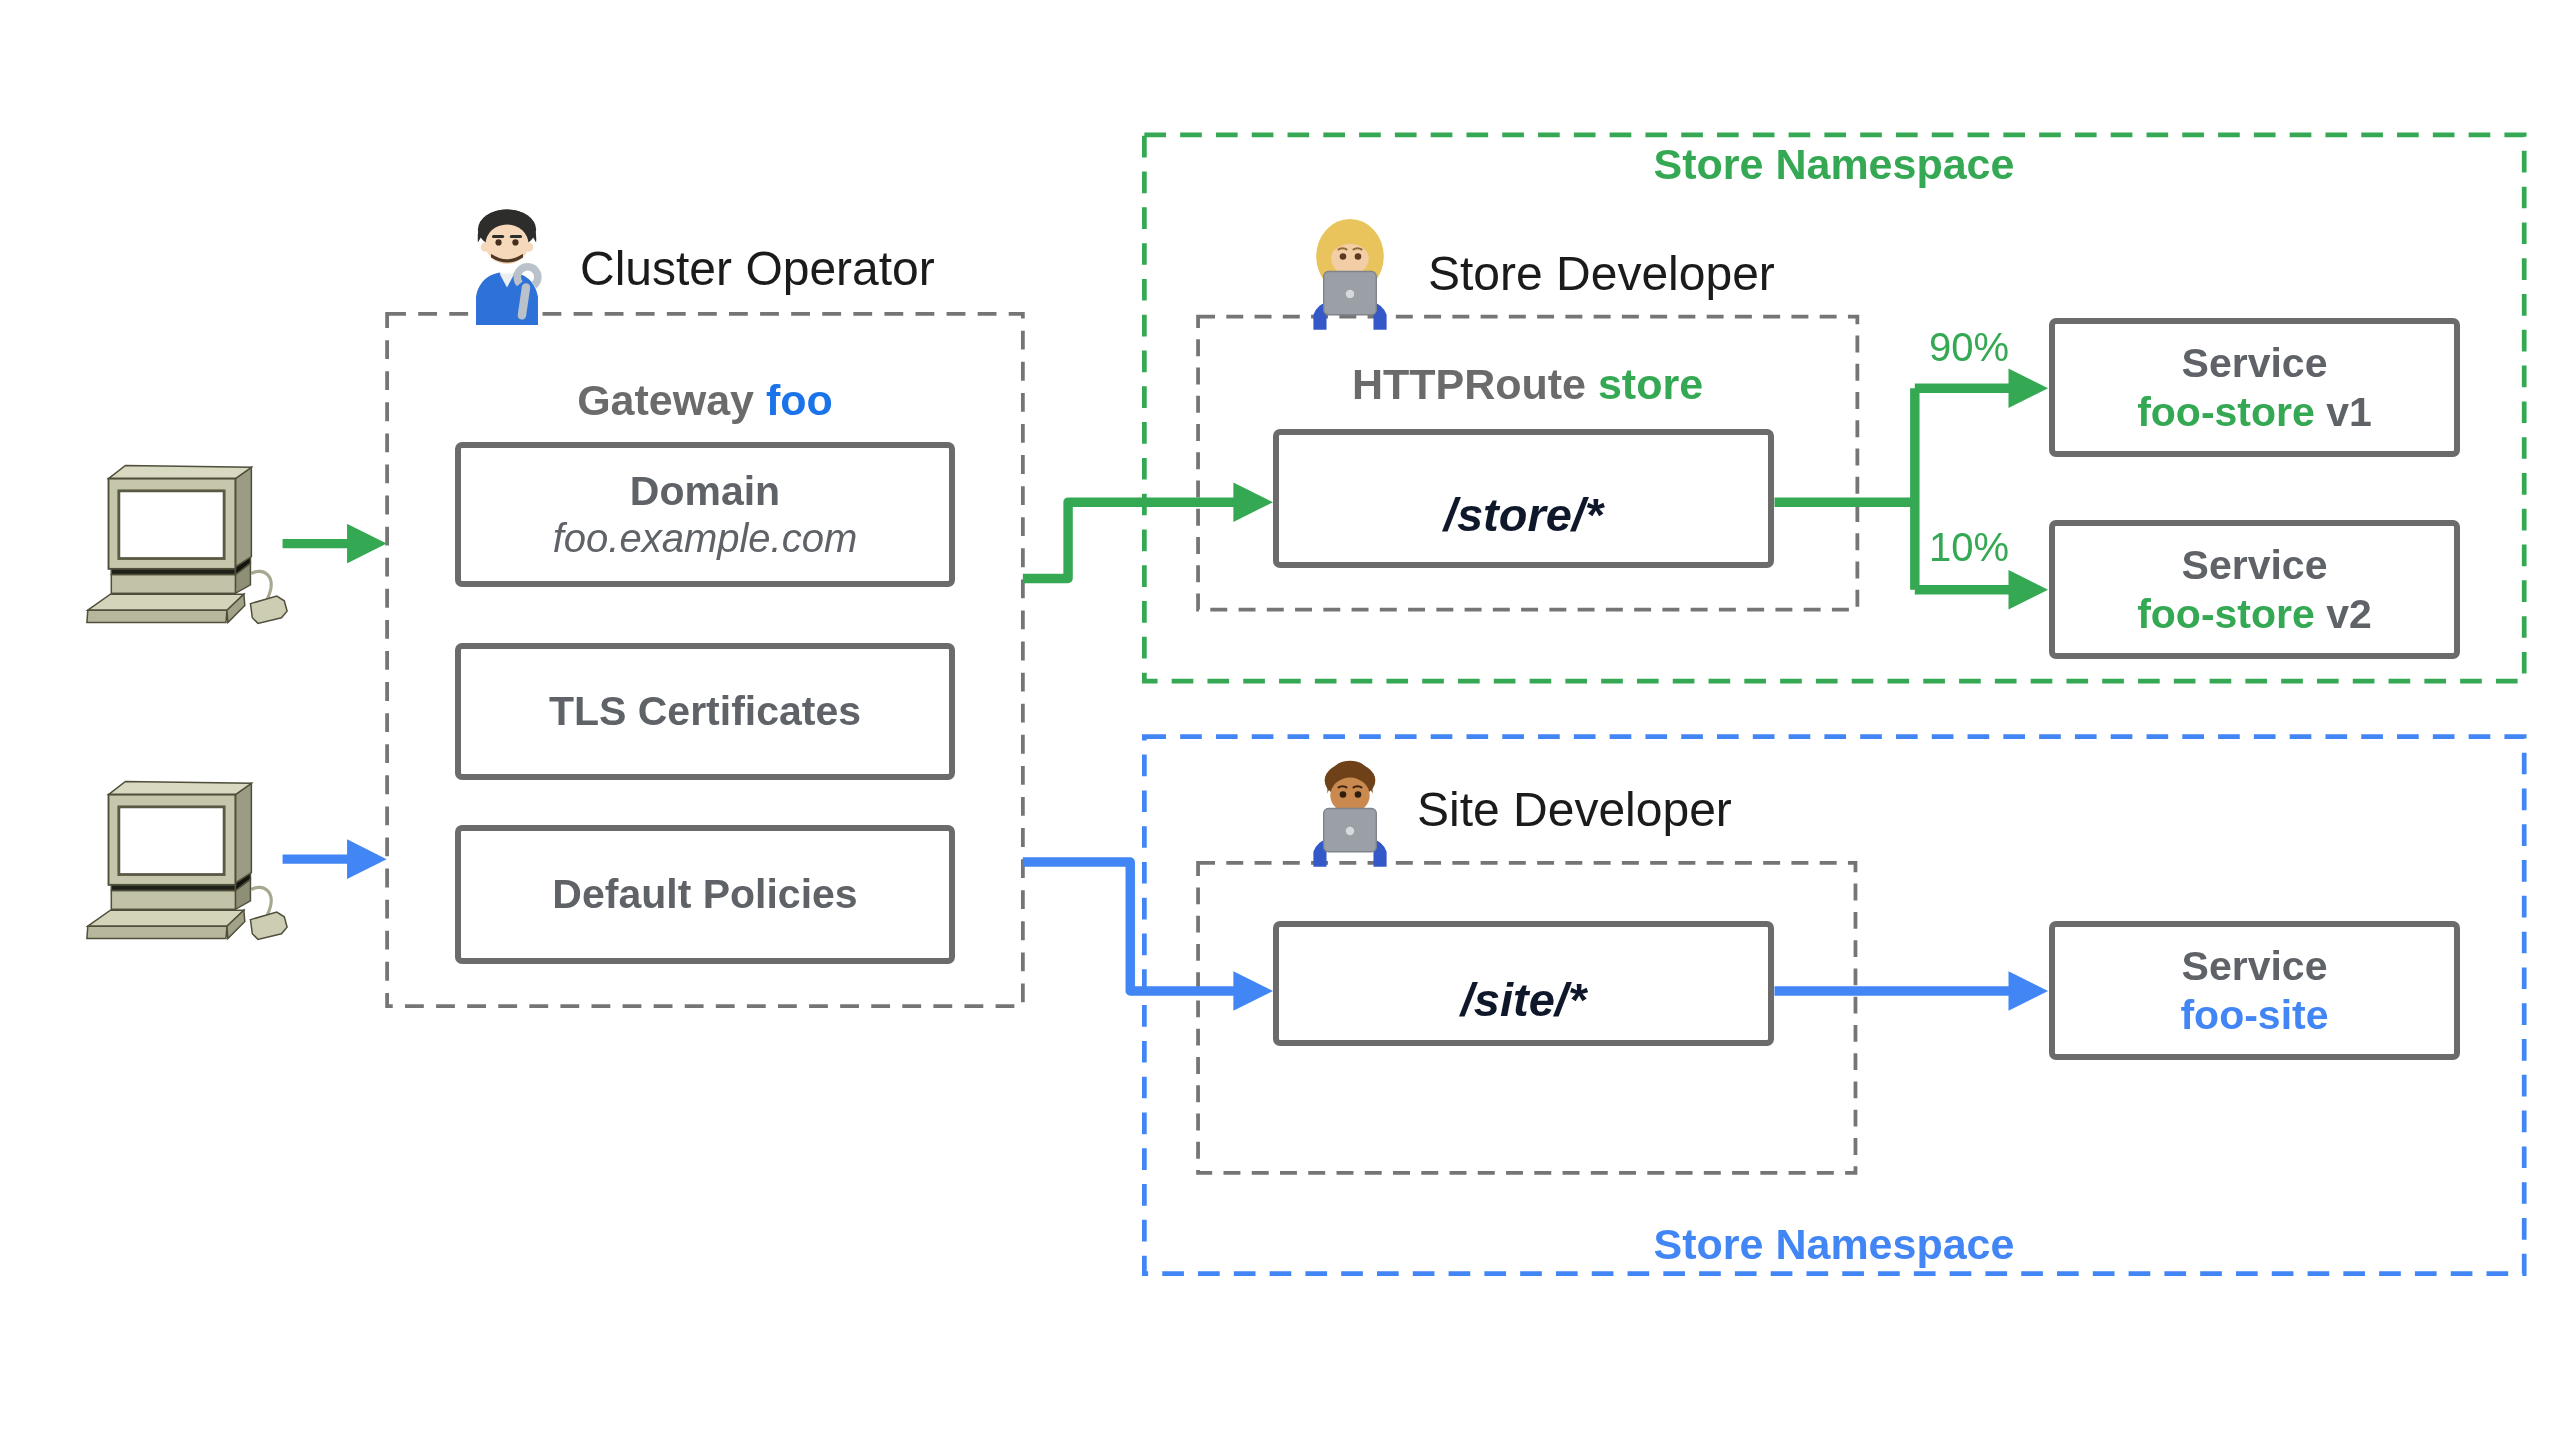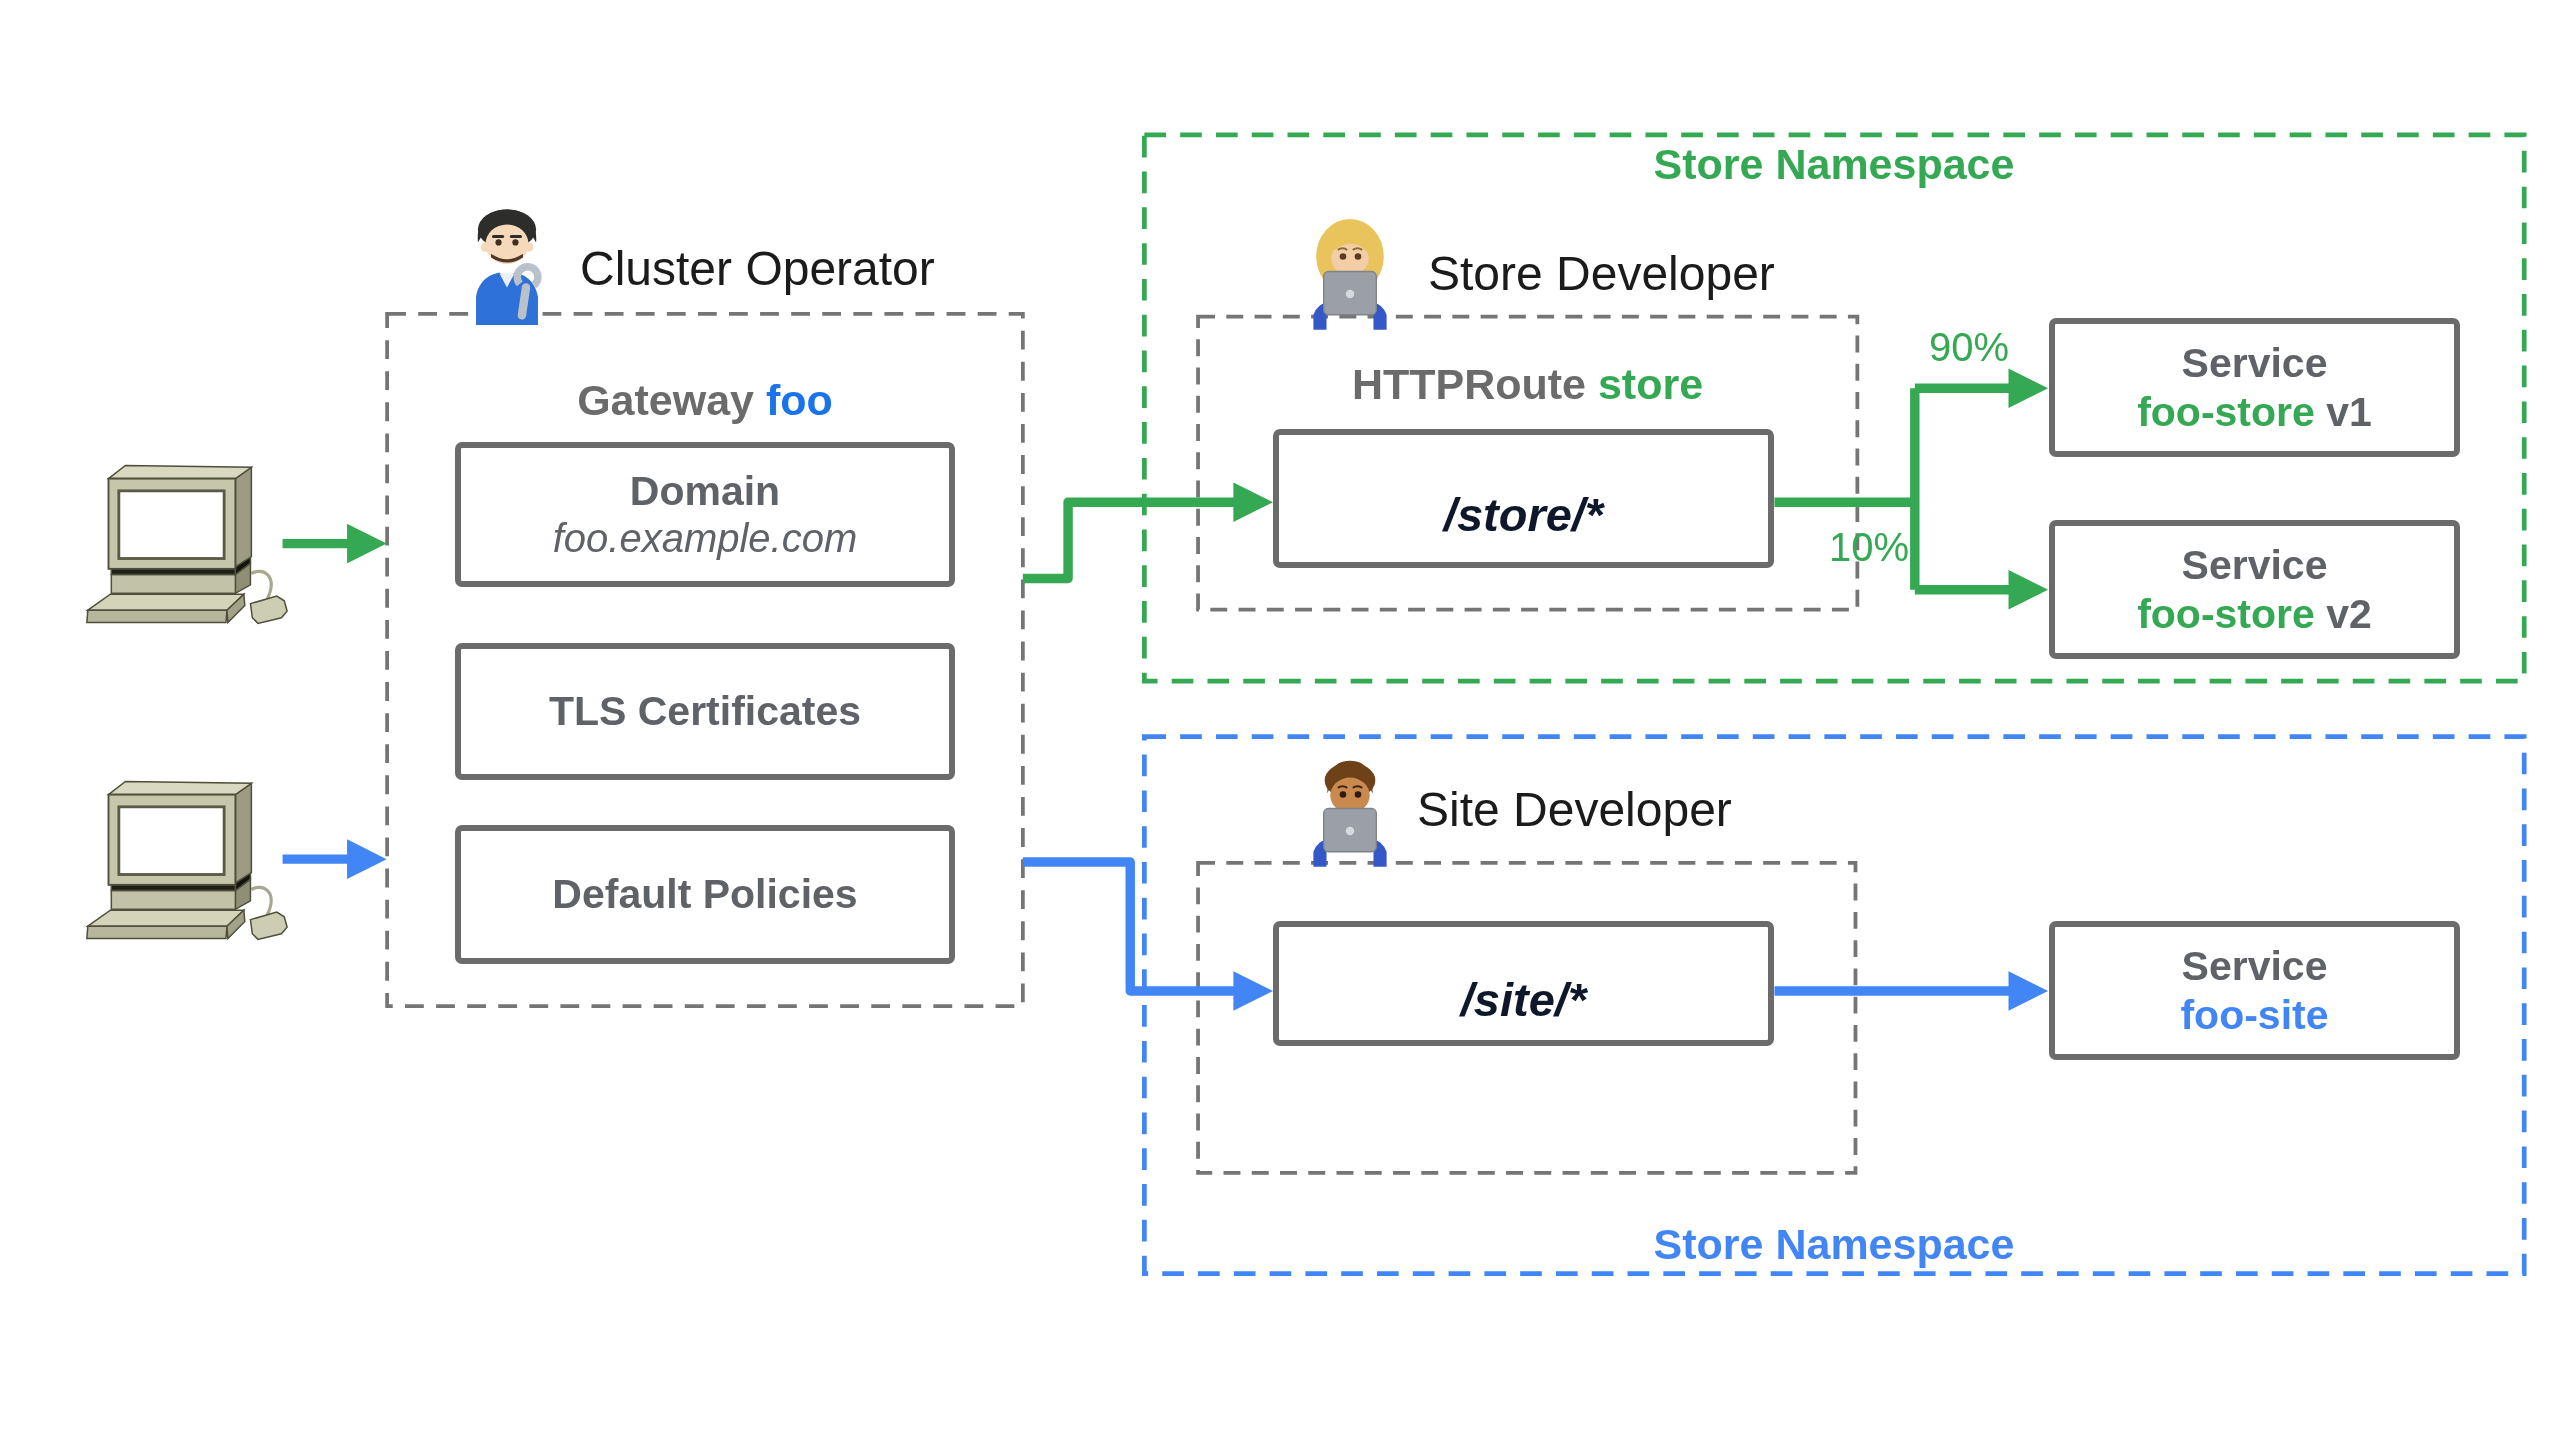--- a/index.html
+++ b/index.html
@@ -163,21 +163,21 @@
   <div class="big-title" style="left:1198px;top:363px;width:659px">
     <span class="gray-part">HTTPRoute</span>
     <span class="green">store</span>
   </div>
 
   <div class="node" style="left:1273px;top:429px;width:501px;height:139px">
     <div class="path-label">/store/*</div>
   </div>
 
   <div class="weight-label" style="left:1929px;top:327px">90%</div>
-  <div class="weight-label" style="left:1829px;top:527px">10%</div>
+  <div class="weight-label" style="left:1929px;top:527px">10%</div>
 
   <div class="node" style="left:2049px;top:318px;width:411px;height:139px">
     <div class="t1">Service</div>
     <div class="t2">
       <span class="green">foo-store</span><span> v1</span>
     </div>
   </div>
   <div class="node" style="left:2049px;top:520px;width:411px;height:139px">
     <div class="t1">Service</div>
     <div class="t2">

